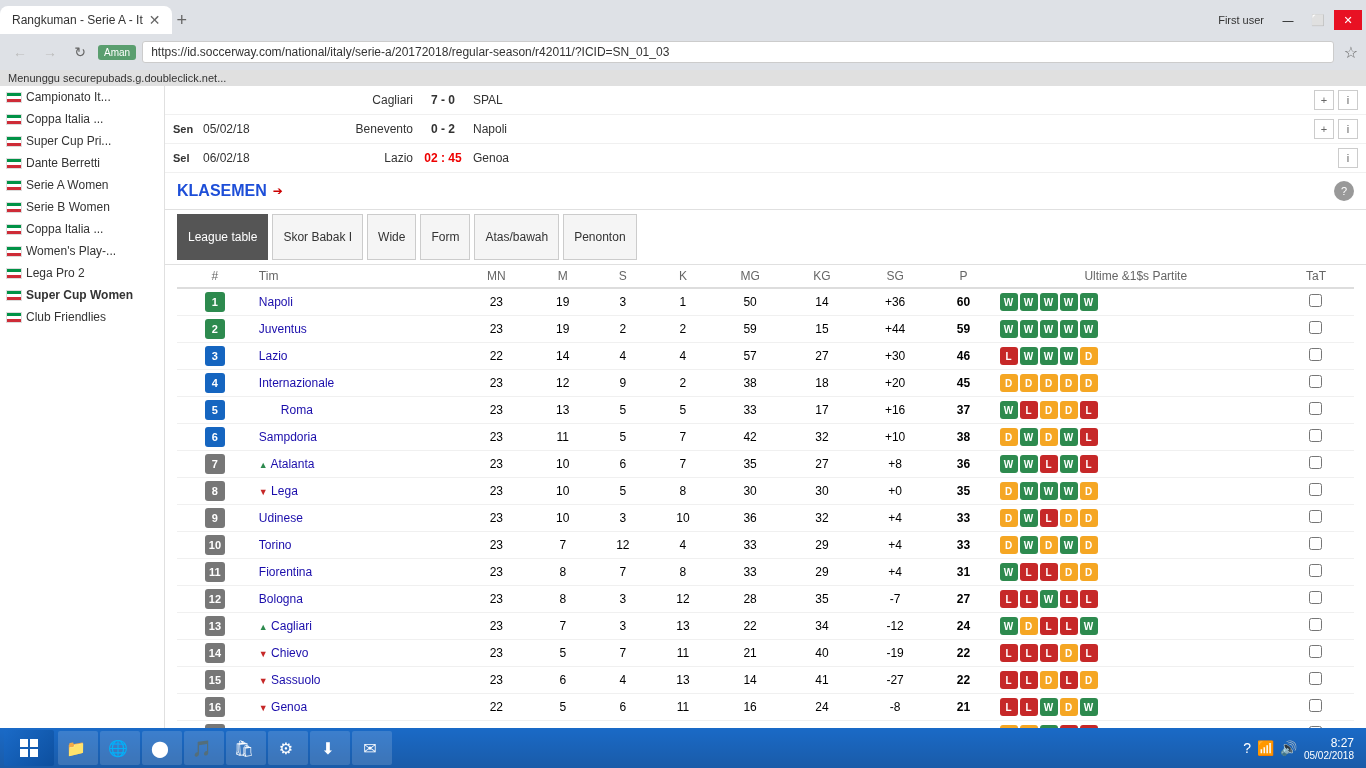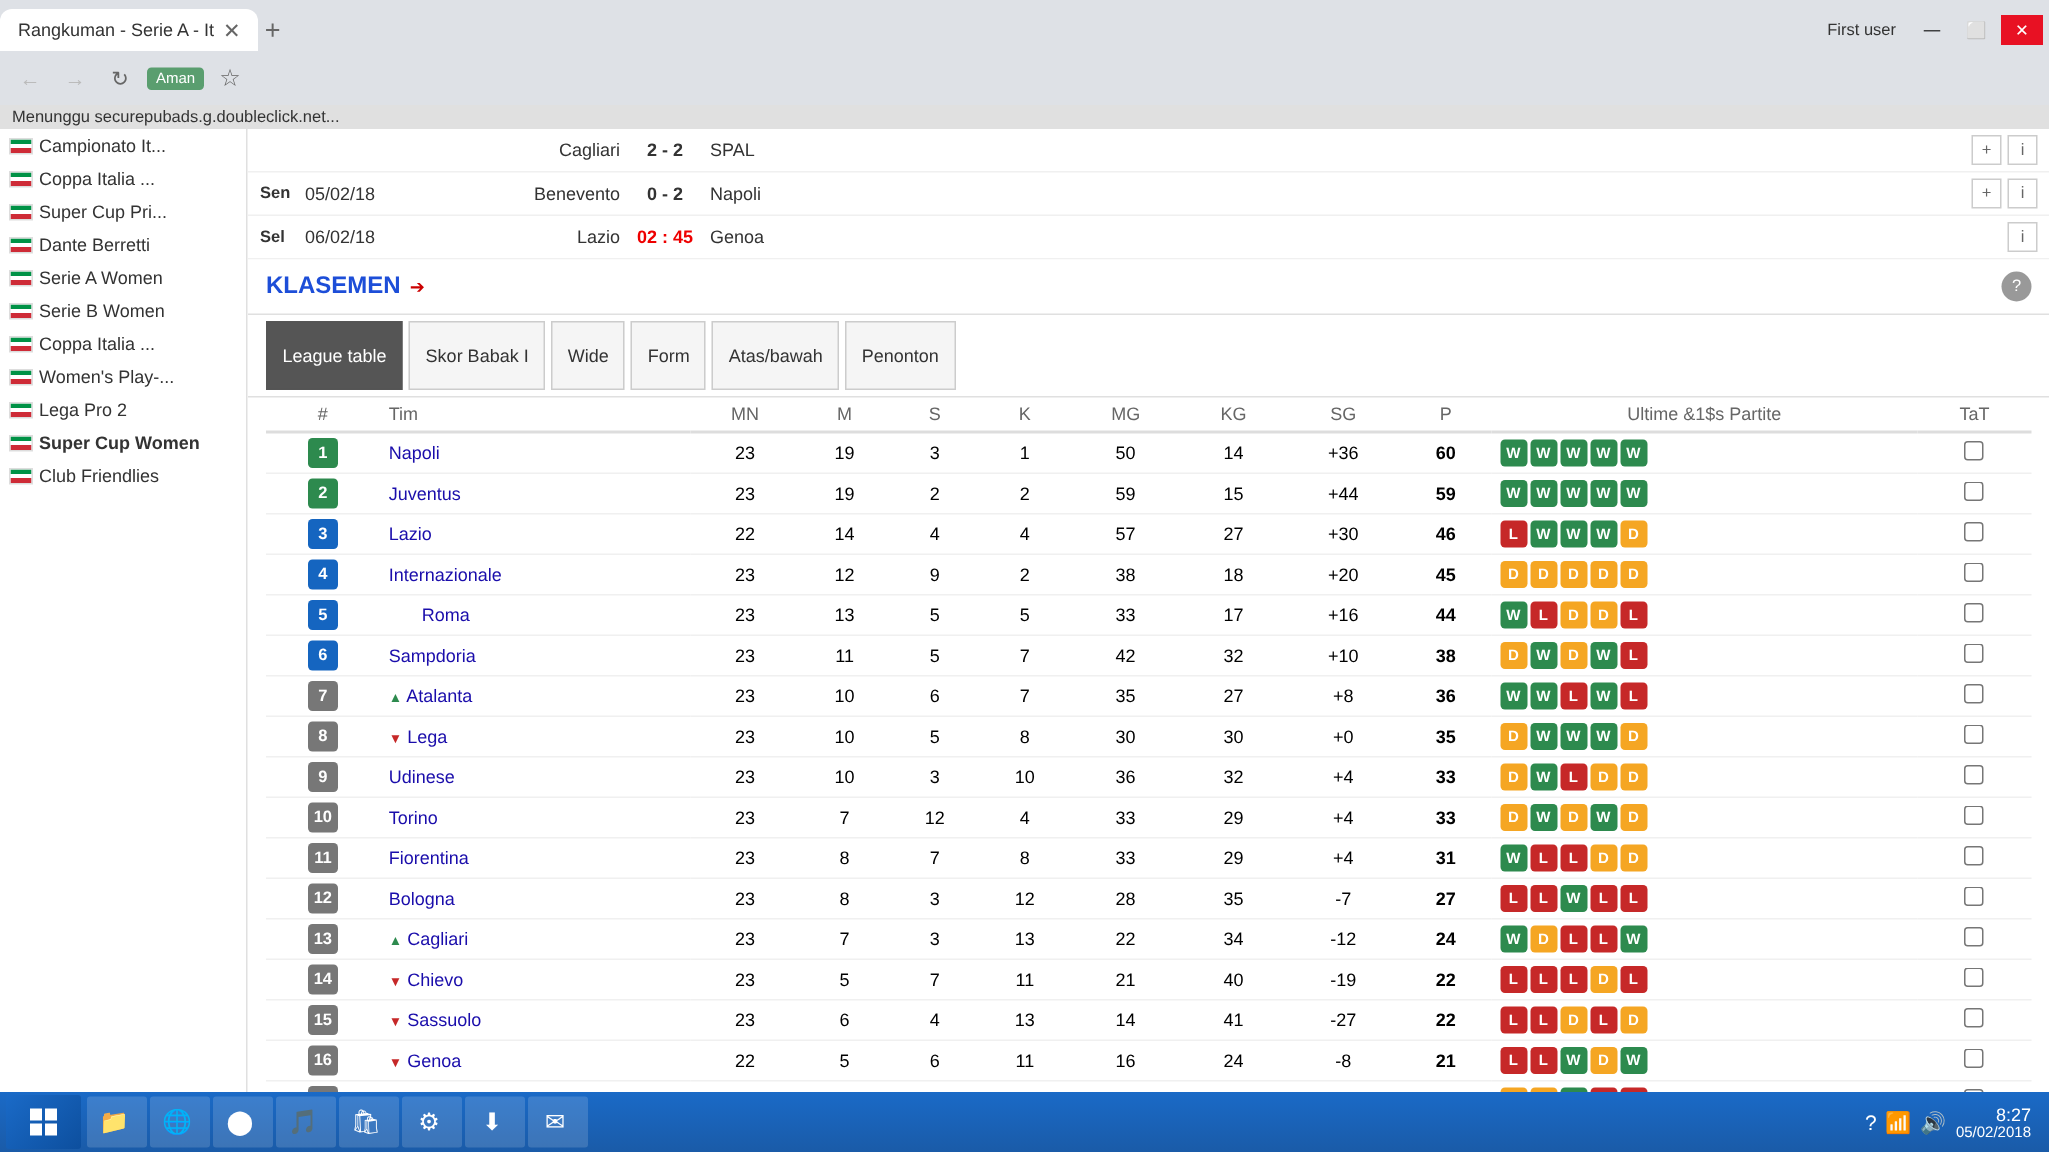--- a/index.html
+++ b/index.html
@@ -106,20 +106,21 @@
       <div class="win-btn">—</div>
       <div class="win-btn">⬜</div>
       <div class="win-btn close">✕</div>
     </div>
   </div>
   <div class="address-bar">
     <div class="nav-btn disabled">←</div>
     <div class="nav-btn disabled">→</div>
     <div class="nav-btn">↻</div>
     <div class="lock-badge">Aman</div>
+    <input class="url-bar" value="https://id.soccerway.com/national/italy/serie-a/20172018/regular-season/r42011/?ICID=SN_01_03" readonly="" style="">
     <span class="star-btn">☆</span>
   </div>
 </div>
 
 <div class="status-bar">
   <span>Menunggu securepubads.g.doubleclick.net...</span>
 </div>
 
 <div class="page-content">
 
@@ -169,21 +170,21 @@
       <span>Club Friendlies</span>
     </div>
   </div>
 
   <div class="main-content">
 
     <div class="match-row">
       <span class="match-label"></span>
       <span class="match-date"></span>
       <span class="match-home">Cagliari</span>
-      <span class="match-score">2 - 2</span>
+      <span class="match-score">7 - 0</span>
       <span class="match-away">SPAL</span>
       <div class="match-actions">
         <div class="match-action-btn">+</div>
         <div class="match-action-btn">i</div>
       </div>
     </div>
     <div class="match-row">
       <span class="match-label">Sen</span>
       <span class="match-date">05/02/18</span>
       <span class="match-home">Benevento</span>
@@ -362,21 +363,21 @@
       <span style="font-size:9px;color:#c62828"></span>
       <a href="#" style="color:#1a0dab;text-decoration:none;margin-left:22px;">Roma</a>
     </td>
     <td>23</td>
     <td>13</td>
     <td>5</td>
     <td>5</td>
     <td>33</td>
     <td>17</td>
     <td>+16</td>
-    <td><strong>44</strong></td>
+    <td><strong>37</strong></td>
     <td>
       <div class="form-badges">
         <div class="form-badge fb-w">W</div>
                 <div class="form-badge fb-l">L</div>
                 <div class="form-badge fb-d">D</div>
                 <div class="form-badge fb-d">D</div>
                 <div class="form-badge fb-l">L</div>
       </div>
     </td>
     <td>

